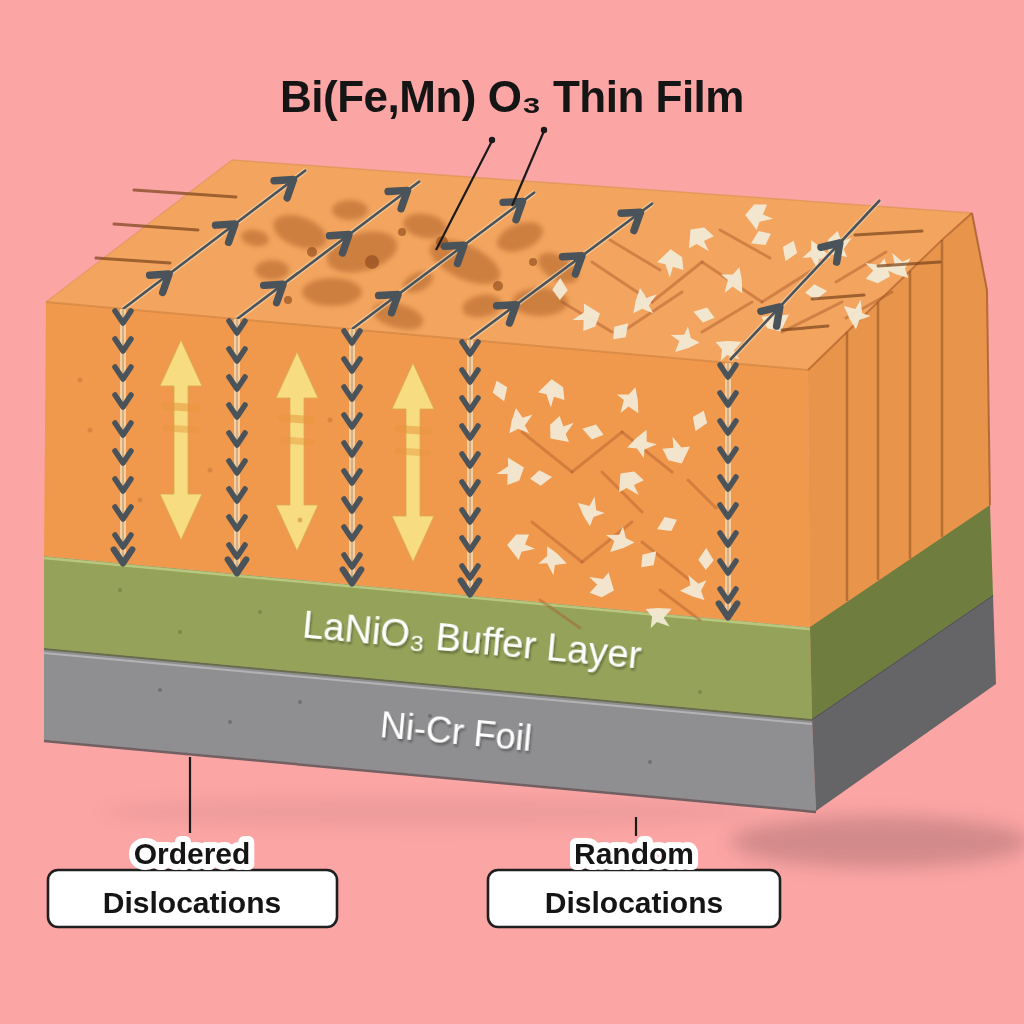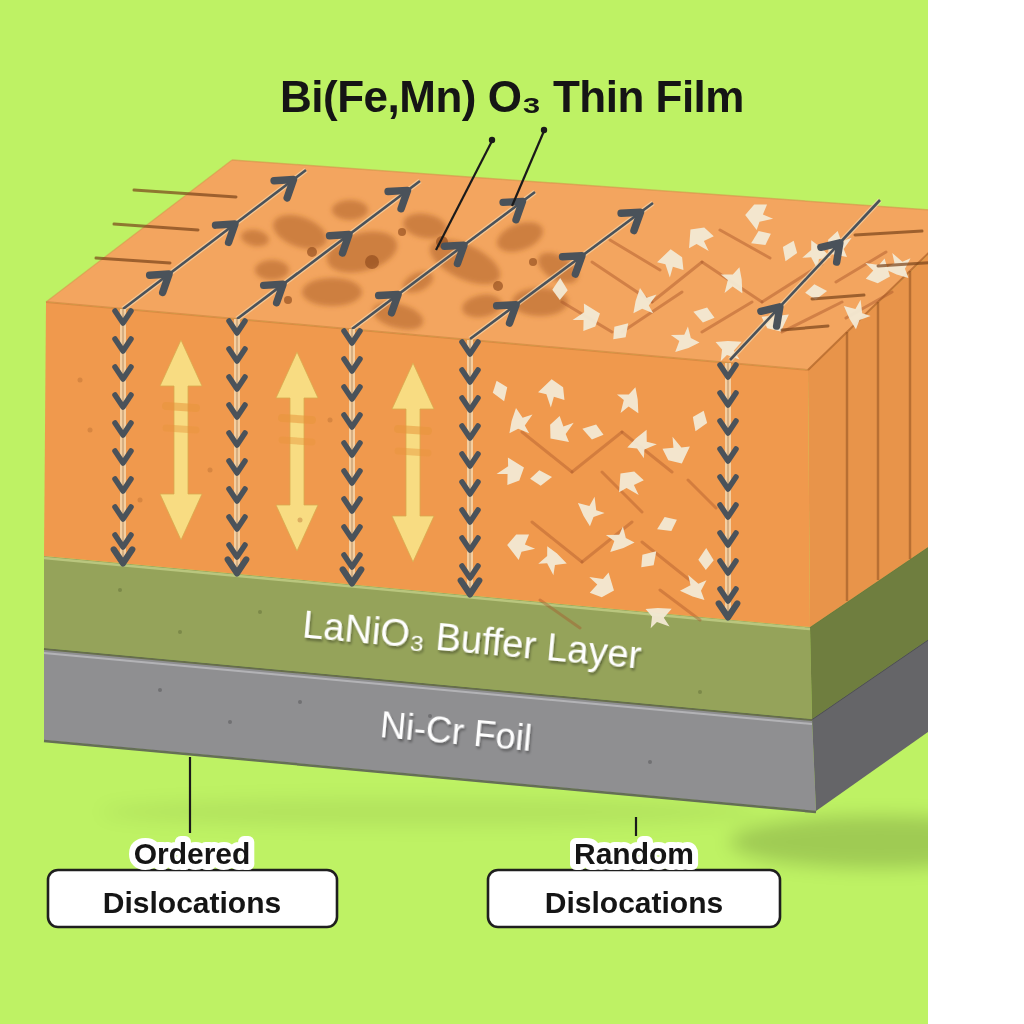--- a/index.html
+++ b/index.html
@@ -1,16 +1,16 @@
 <!DOCTYPE html>
 <html><head>
 <meta charset="utf-8">
 <style>
   html,body{margin:0;padding:0;background:#ffffff;}
-  .stage{position:relative;width:928px;height:1024px;background:#bef264;overflow:hidden;
+  .stage{position:relative;width:1024px;height:1024px;background:#fca5a5;overflow:hidden;
          font-family:"Liberation Sans","DejaVu Sans",sans-serif;}
   svg{display:block;}
   text{font-family:"Liberation Sans","DejaVu Sans",sans-serif;}
   .title-text{font-size:44px;font-weight:bold;letter-spacing:-0.5px;}
   .layer-label{font-size:38px;}
   .layer-label-sm{font-size:36px;}
   .callout-text{font-size:30px;font-weight:bold;}
 </style>
 </head>
 <body>

